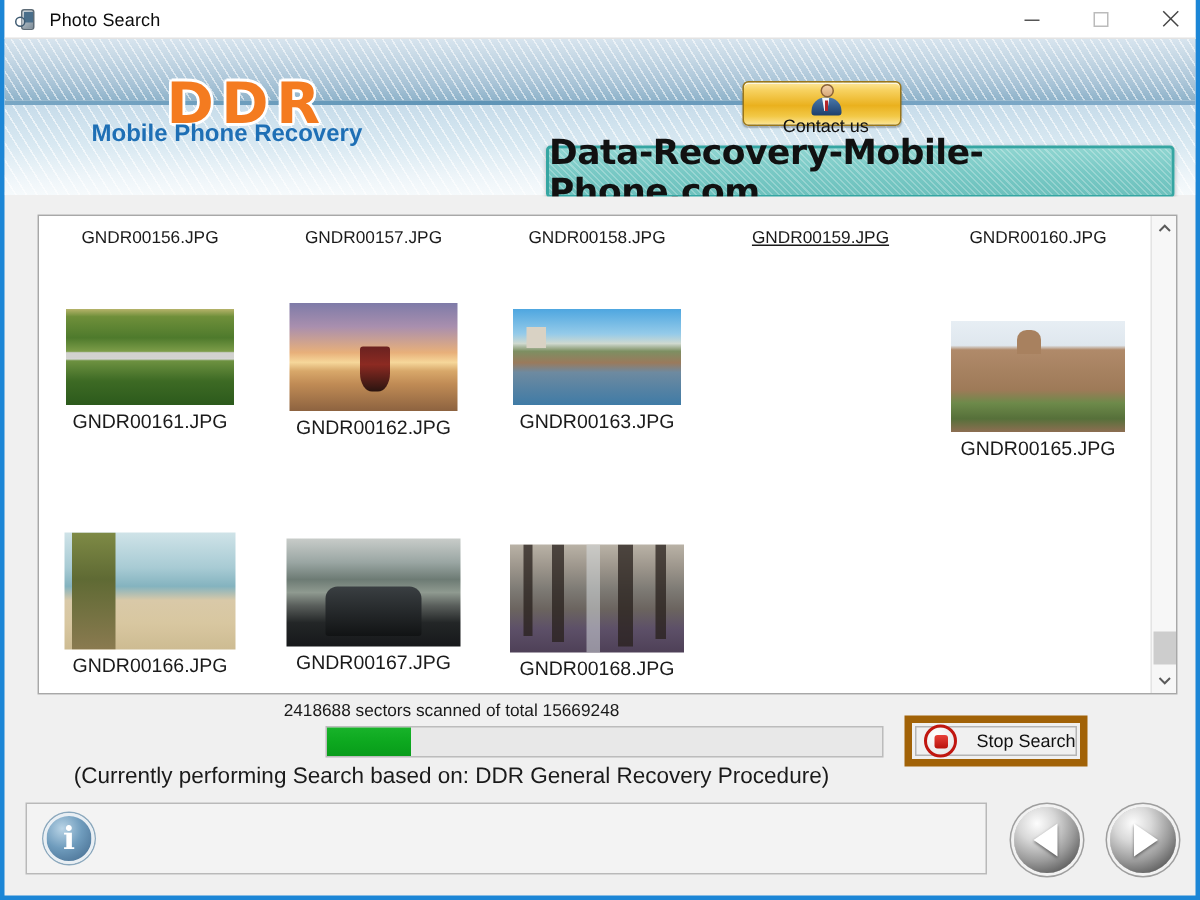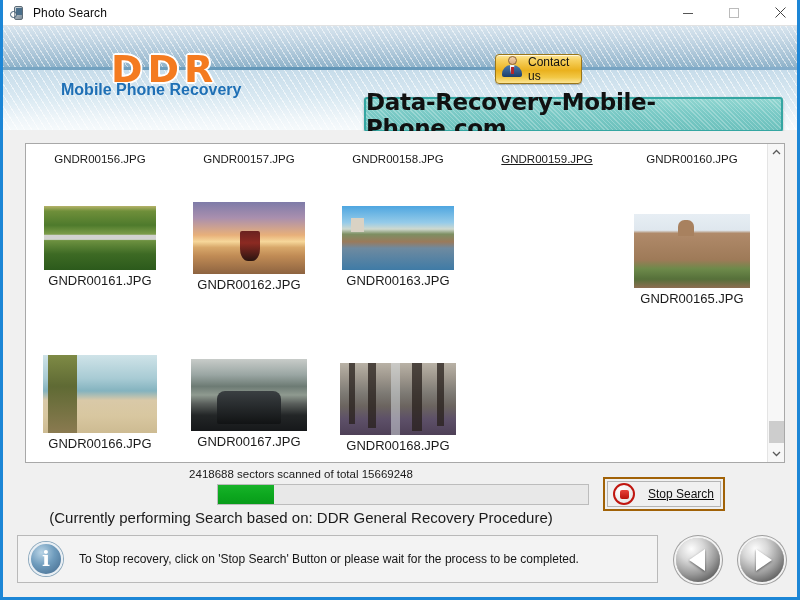--- a/index.html
+++ b/index.html
@@ -135,28 +135,30 @@
     left: 58px; top: 55px;
     font-size: 16px;
     font-weight: bold;
     color: #1e6fb5;
     font-family: "Liberation Sans", sans-serif;
   }
 
   .contact-btn {
     position: absolute;
     left: 492px; top: 28px;
-    width: 87px; height: 30px;
+    width: 106px; height: 30px;
     border: 1px solid #9a7619;
     border-radius: 4px;
     background: linear-gradient(to bottom, #fde79b 0%, #f7d261 18%, #eab11e 55%, #f2c846 80%, #fbe494 100%);
     box-shadow: inset 0 1px 0 rgba(255,255,255,0.7), 0 1px 1px rgba(0,0,0,0.25);
     display: flex;
+    align-items: center;
     cursor: pointer;
     box-sizing: border-box;
+    flex-direction: column;
   }
   .contact-avatar {
     position: relative;
     width: 22px; height: 22px;
     margin-left: 5px;
     flex: 0 0 auto;
   }
   .contact-avatar .head {
     position: absolute;
     left: 7px; top: 1px;
@@ -327,27 +329,26 @@
     width: 590px;
     text-align: center;
     font-size: 15px;
     color: #1a1a1a;
   }
   .stop-btn {
     position: absolute;
     left: 597px; top: 11px;
     width: 122px; height: 34px;
     background: #f0f0f0;
-    border: 2px solid #a16207;
+    border: 5px solid #a16207;
     box-shadow: inset 0 0 0 2px #f0f0f0, inset 0 0 0 3px #b4b4b4;
     display: flex;
     align-items: center;
     box-sizing: border-box;
     cursor: pointer;
-    text-decoration: underline;
   }
   .stop-icon {
     width: 22px; height: 22px;
     margin-left: 8px;
     border-radius: 50%;
     border: 2px solid #c0160f;
     background: radial-gradient(circle at 35% 30%, #fff 0%, #f3f3f3 40%, #e2e2e2 100%);
     position: relative;
     box-sizing: border-box;
     flex: 0 0 auto;
@@ -582,21 +583,20 @@
     <div class="stop-btn">
       <div class="stop-icon"></div>
       <div class="stop-label">Stop Search</div>
     </div>
   </div>
 
   <div class="footer">
     <div class="info-icon">
       <span>i</span>
     </div>
-    <div class="footer-text">To Stop recovery, click on 'Stop Search' Button or please wait for the process to be completed.</div>
   </div>
 
   <div class="navbtn prev">
     <div class="tri left"></div>
   </div>
   <div class="navbtn next">
     <div class="tri right"></div>
   </div>
 
 </div>

